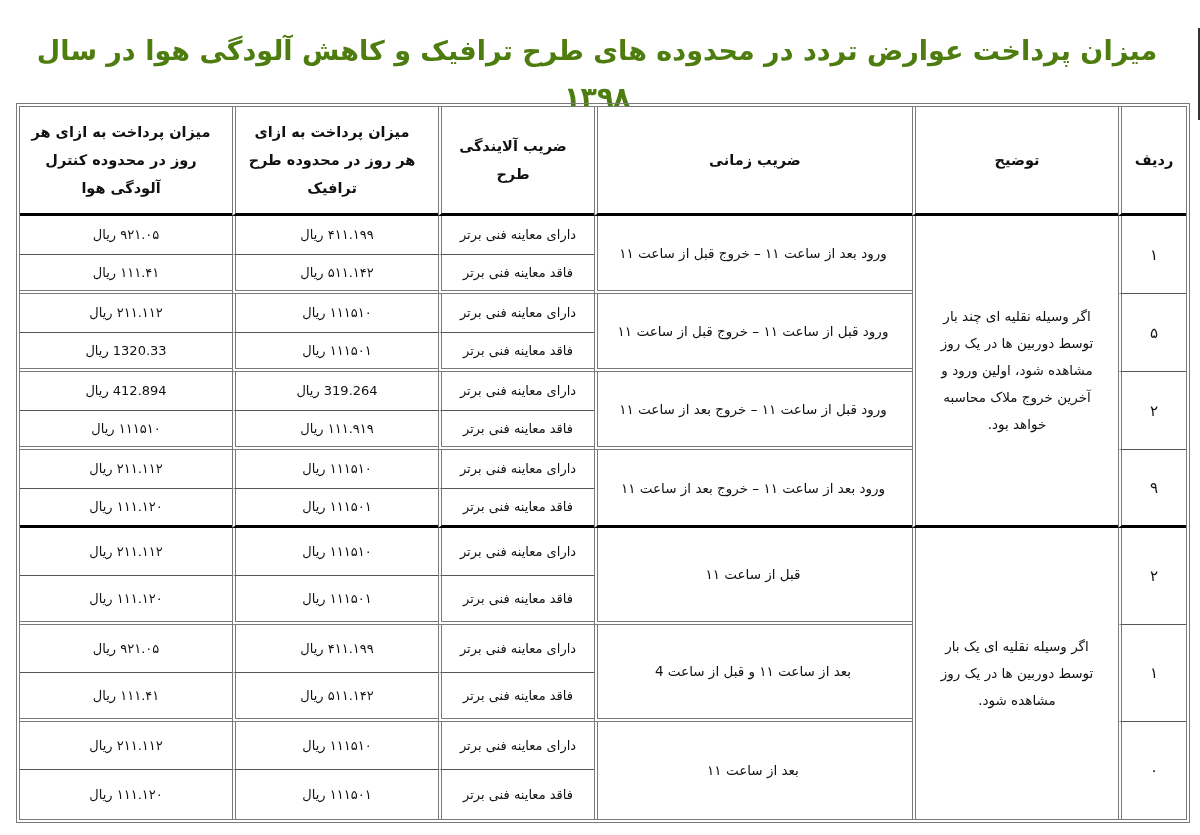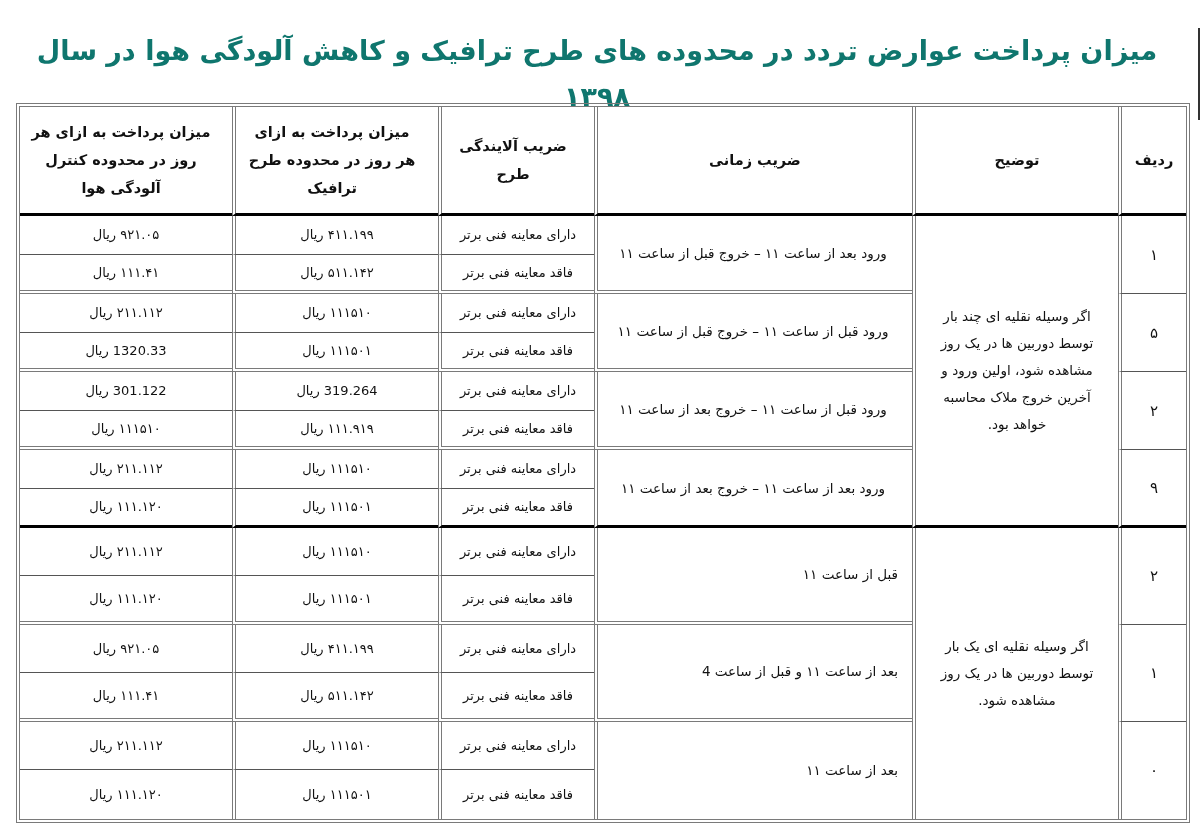--- a/index.html
+++ b/index.html
@@ -22,21 +22,21 @@
       width: 1200px;
       text-align: center;
       direction: rtl;
     }
     .title {
       display: inline-block;
       font-family: "DejaVu Sans", sans-serif;
       font-weight: bold;
       font-size: 27px;
       letter-spacing: -0.5px;
-      color: #0f766e;
+      color: #4d7c0f;
       border-right: 2px solid #333;
       padding-right: 4px;
       line-height: 46px;
     }
     .tbl {
       position: absolute;
       left: 16px;
       top: 103px;
       width: 1166px;
       height: 720px;
@@ -63,21 +63,21 @@
       line-height: 28px;
       border-bottom: 3px solid #000;
       height: 106px;
       text-align: center;
     }
     .th-wrap { text-align: right; padding-right: 20px !important; }
     .th-center { text-align: center; }
     .grp-end td { border-bottom: 4px double #7a7a7a; }
     .grp-sep td { border-bottom: 3px solid #000; }
     .time-cell { text-align: left; padding-right: 14px !important; line-height: 30px !important; font-size: 13.5px !important; }
-    .time-cell.centered { text-align: right; }
+    .time-cell.centered { text-align: center; }
     .desc-cell { font-size: 13.5px !important; line-height: 27px !important; text-align: center; padding: 16px 14px !important; margin-top: 12px; }
     .idx-cell { font-size: 15px !important; }
     .row { height: 37px; }
     .row-big { height: 46px; }
   </style>
 </head>
 <body>
 
 <div class="title-wrap">
   <span class="title">میزان پرداخت عوارض تردد در محدوده های طرح ترافیک و کاهش آلودگی هوا در سال ۱۳۹۸</span>
@@ -129,21 +129,21 @@
       <td>فاقد معاینه فنی برتر</td>
       <td>۱۱۱۵۰۱ ریال</td>
       <td>1320.33 ریال</td>
     </tr>
 
     <tr class="row">
       <td class="idx-cell" rowspan="2" style="border-bottom:1px solid #555">۲</td>
       <td class="time-cell" rowspan="2" style="border-bottom:4px double #7a7a7a">ورود قبل از ساعت ۱۱ – خروج بعد از ساعت ۱۱</td>
       <td>دارای معاینه فنی برتر</td>
       <td>319.264 ریال</td>
-      <td>301.122 ریال</td>
+      <td>412.894 ریال</td>
     </tr>
     <tr class="row grp-end">
       <td>فاقد معاینه فنی برتر</td>
       <td>۱۱۱.۹۱۹ ریال</td>
       <td>۱۱۱۵۱۰ ریال</td>
     </tr>
 
     <tr class="row">
       <td class="idx-cell" rowspan="2" style="border-bottom:3px solid #000">۹</td>
       <td class="time-cell" rowspan="2" style="border-bottom:3px solid #000">ورود بعد از ساعت ۱۱ – خروج بعد از ساعت ۱۱</td>

